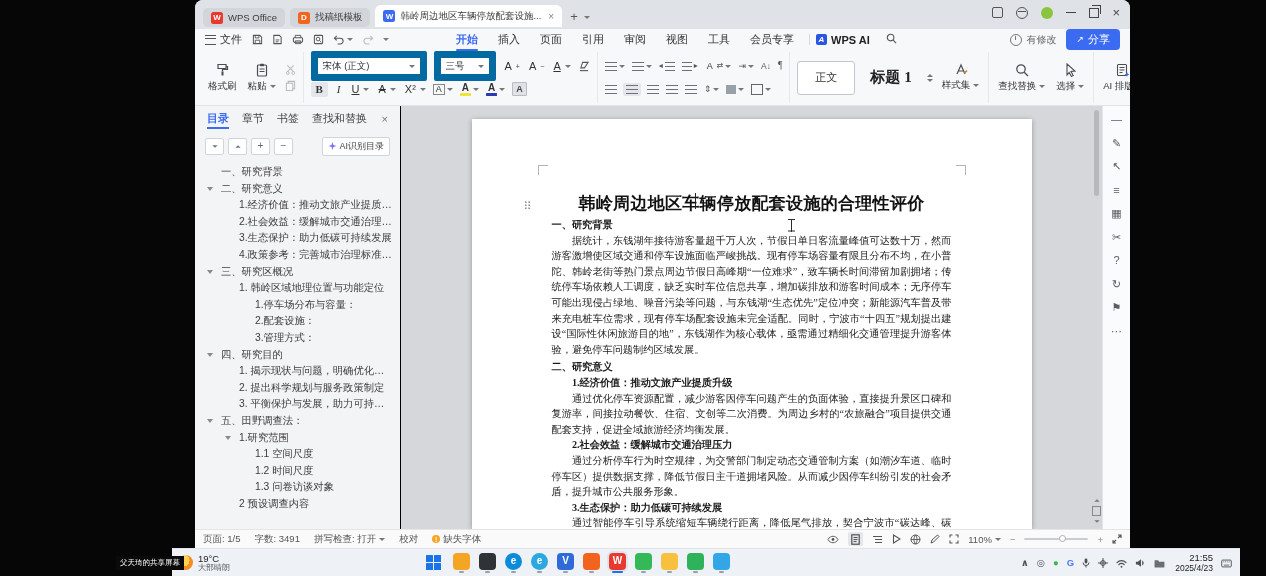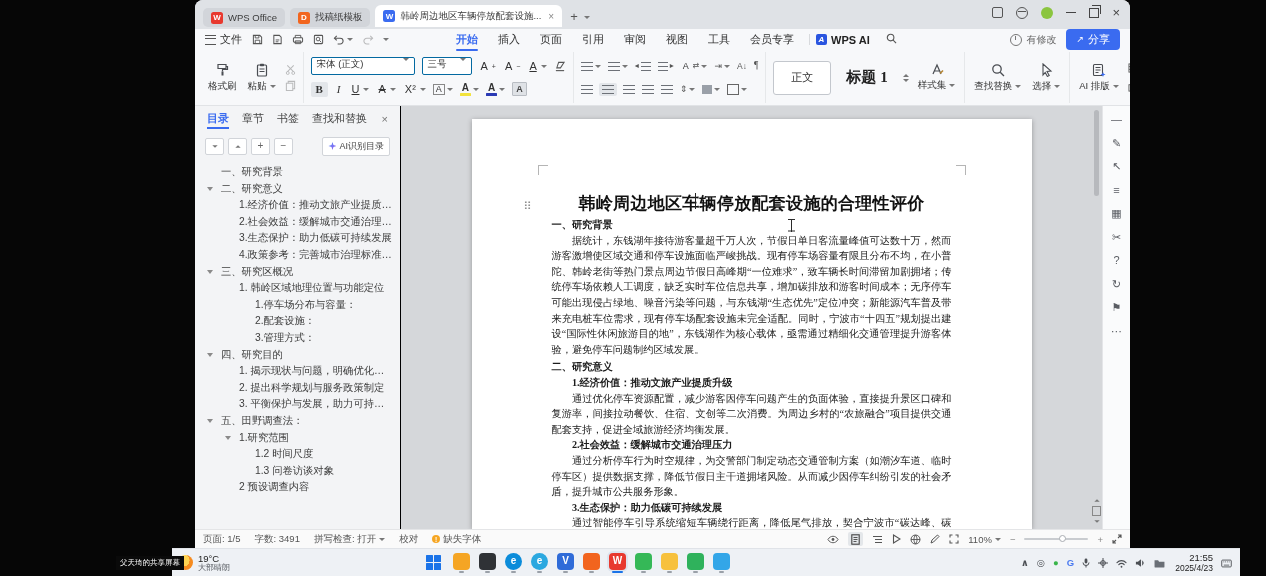--- a/index.html
+++ b/index.html
@@ -59,21 +59,21 @@
   .rgroup + .rgroup{border-left:1px solid #e6e8ea;}
   .rbig{display:flex;flex-direction:column;align-items:center;justify-content:center;gap:3px;font-size:9.5px;color:#333;padding:0 2px;}
   .rbig .lblrow{display:flex;align-items:center;gap:3px;}
   .rcols{display:flex;flex-direction:column;justify-content:center;gap:5px;}
   .rrow{display:flex;align-items:center;gap:7px;height:18px;}
   .ric{font-size:10.5px;color:#3c3c3c;display:flex;align-items:center;gap:2px;line-height:1;}
   .ric.pressed{background:#e3e6ea;border-radius:2px;padding:2px 3px;margin:-2px -1px;}
   .chev{width:0;height:0;border-left:3px solid transparent;border-right:3px solid transparent;border-top:3.5px solid #777;display:inline-block;}
   .spin{display:flex;flex-direction:column;gap:2px;align-items:center;}
   .chevu{width:0;height:0;border-left:3px solid transparent;border-right:3px solid transparent;border-bottom:3.5px solid #777;display:inline-block;}
-  .sel{border:1px solid #0369a1;background:#fff;border-radius:2px;font-size:9.5px;color:#333;height:16px;display:flex;padding:0 5px;gap:6px;}
+  .sel{border:7px solid #0369a1;background:#fff;border-radius:2px;font-size:9.5px;color:#333;height:16px;display:flex;align-items:center;padding:0 5px;gap:6px;}
   .sel .chev{margin-left:auto;}
   .fontname{width:92px;}
   .fontsize{width:38px;}
   .lbtn{font-size:11px;color:#333;padding:0 2px;position:relative;line-height:1;}
   .lbtn.b{font-weight:bold;font-family:"Liberation Serif",serif;background:#e3e6ea;border-radius:2px;padding:2px 5px;}
   .lbtn.i{font-style:italic;font-family:"Liberation Serif",serif;}
   .lbtn.u{text-decoration:underline;}
   .lbtn.s{text-decoration:line-through;}
   .abar{position:relative;font-size:10px;font-weight:bold;color:#333;padding:0 2px 3px;line-height:1;}
   .abar i{position:absolute;left:0;right:0;bottom:0;height:3px;border-radius:.5px;}
@@ -564,20 +564,21 @@
             <div class="oitem lv2"><span>1. 韩岭区域地理位置与功能定位</span></div>
             <div class="oitem lv3"><span>1.停车场分布与容量：</span></div>
             <div class="oitem lv3"><span>2.配套设施：</span></div>
             <div class="oitem lv3"><span>3.管理方式：</span></div>
             <div class="oitem lv1"><span class="tri"></span><span>四、研究目的</span></div>
             <div class="oitem lv2"><span>1. 揭示现状与问题，明确优化方向</span></div>
             <div class="oitem lv2"><span>2. 提出科学规划与服务政策制定</span></div>
             <div class="oitem lv2"><span>3. 平衡保护与发展，助力可持续旅游</span></div>
             <div class="oitem lv1"><span class="tri"></span><span>五、田野调查法：</span></div>
             <div class="oitem lv2"><span class="tri"></span><span>1.研究范围</span></div>
+            <div class="oitem lv3"><span>1.1 空间尺度</span></div>
             <div class="oitem lv3"><span>1.2 时间尺度</span></div>
             <div class="oitem lv3"><span>1.3 问卷访谈对象</span></div>
             <div class="oitem lv2"><span>2 预设调查内容</span></div>
           </div>
       </div>
 
       <div class="docarea">
         <div class="page">
           <span class="crop tl"></span>
           <span class="crop tr"></span>

